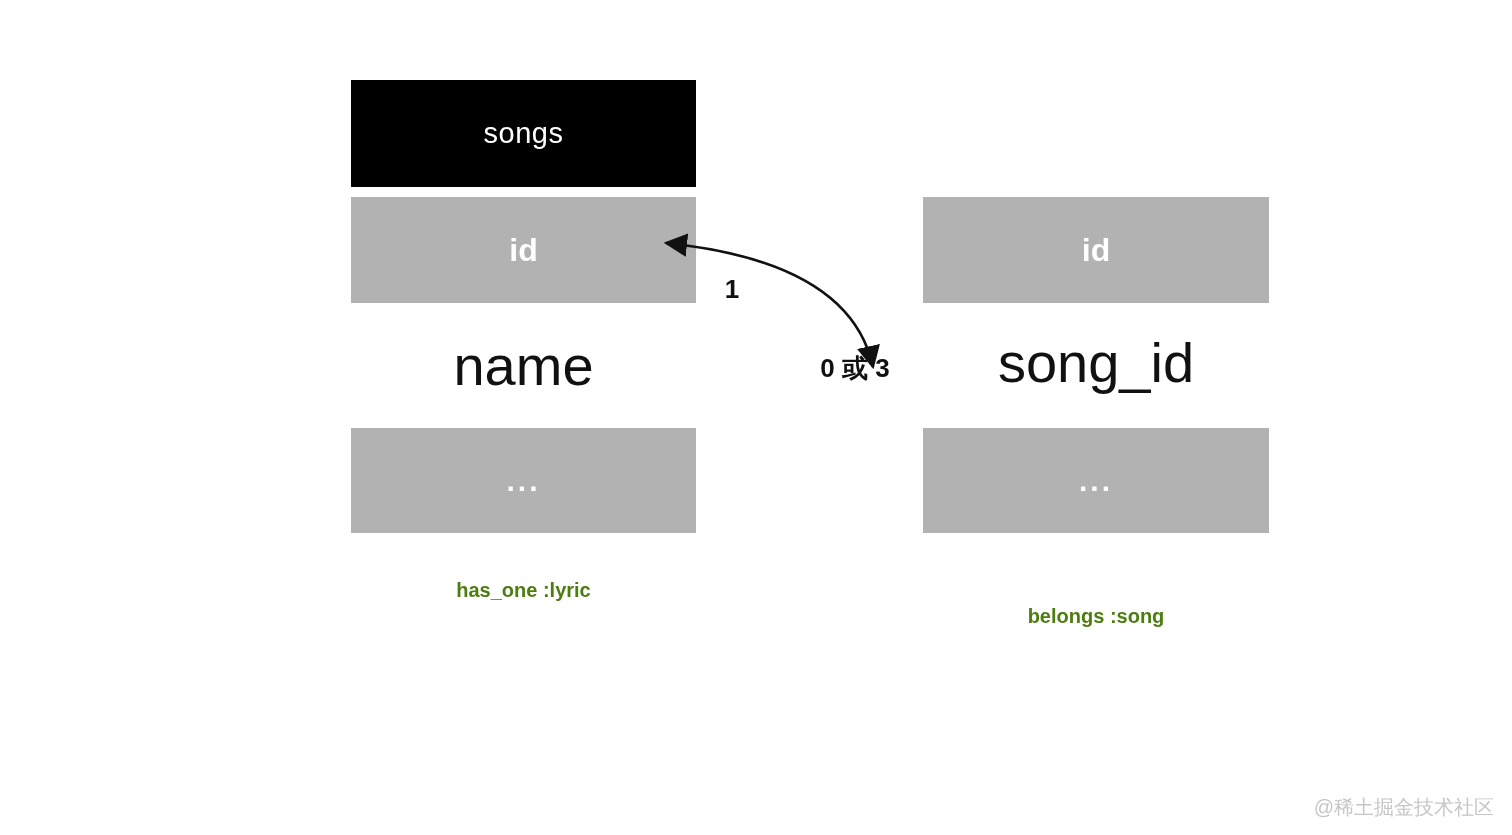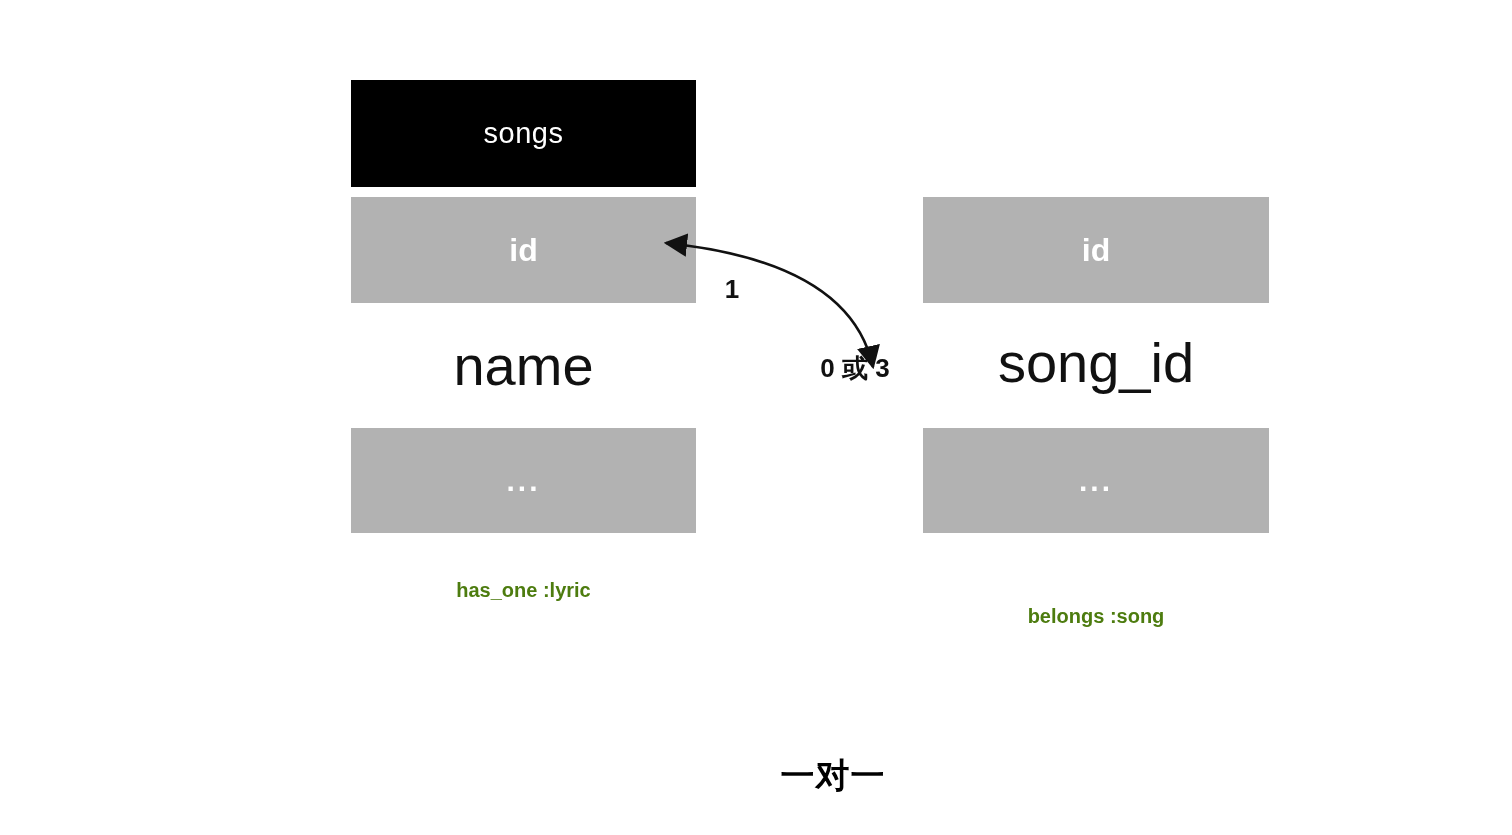--- a/index.html
+++ b/index.html
@@ -107,16 +107,16 @@
       <marker id="ah" viewBox="0 0 10 10" refX="9" refY="5" markerWidth="9" markerHeight="9" orient="auto-start-reverse">
         <path d="M0,0 L10,5 L0,10 z" fill="#111111"></path>
       </marker>
     </defs>
     <path d="M 666 243 Q 850 262 873 367" fill="none" stroke="#111111" stroke-width="2.6" marker-start="url(#ah)" marker-end="url(#ah)"></path>
   </svg>
 
   <div class="abs rel-label" style="left:676px; top:274px; width:40px;">1</div>
   <div class="abs rel-label" style="left:764px; top:351px; width:110px;">0 或 3</div>
 
-  <div class="abs footer-title" style="left:697px; top:753px; width:200px;">一对一</div>
 
+  <div class="abs watermark" style="right:18px; bottom:14px; width:300px;">@稀土掘金技术社区</div>
 
 </div>
 
 </body></html>

